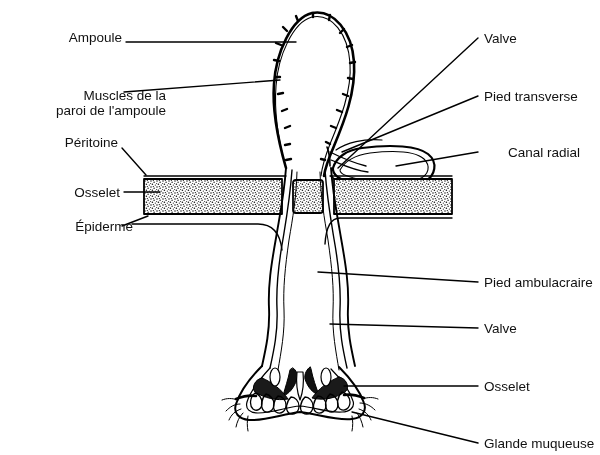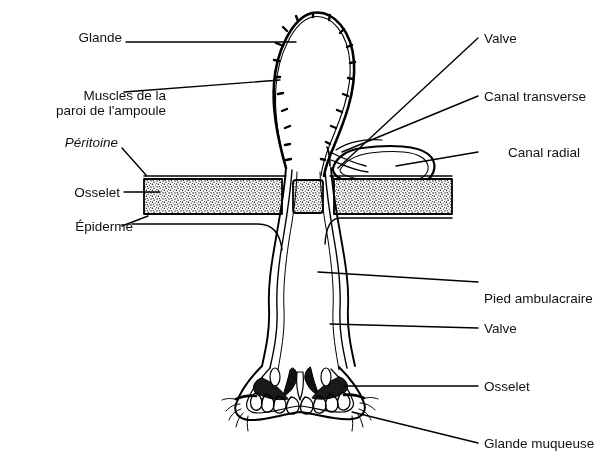--- a/index.html
+++ b/index.html
@@ -200,36 +200,36 @@
       <path d="M478,96  L342,152"></path>
       <path d="M478,152 L396,166"></path>
       <path d="M478,282 L318,272"></path>
       <path d="M478,328 L330,324"></path>
       <path d="M478,386 L344,386"></path>
       <path d="M478,443 L352,412"></path>
     </g>
   </g>
 </svg>
 
-<div class="lbl r" style="left:0;width:122px;top:30px;">Glande</div>
+<div class="lbl r" style="left:0;width:122px;top:30px;">Ampoule</div>
 
 <div class="lbl r" style="left:0;width:120px;top:88px;padding-left:46px;">Muscles de la
 paroi de l'ampoule</div>
 
-<div class="lbl r" style="left:0;width:118px;top:135px;font-style:italic;">Péritoine</div>
+<div class="lbl r" style="left:0;width:118px;top:135px;">Péritoine</div>
 
 <div class="lbl r" style="left:0;width:120px;top:185px;">Osselet</div>
 
 <div class="lbl r" style="left:0;width:118px;top:219px;margin-left:15px;">Épiderme</div>
 
 <div class="lbl l" style="left:484px;top:31px;">Valve</div>
 
-<div class="lbl l" style="left:484px;top:89px;">Canal transverse</div>
+<div class="lbl l" style="left:484px;top:89px;">Pied transverse</div>
 
 <div class="lbl l" style="left:508px;top:145px;">Canal radial</div>
 
-<div class="lbl l" style="left:484px;top:291px;">Pied ambulacraire</div>
+<div class="lbl l" style="left:484px;top:275px;">Pied ambulacraire</div>
 
 <div class="lbl l" style="left:484px;top:321px;">Valve</div>
 
 <div class="lbl l" style="left:484px;top:379px;">Osselet</div>
 
 <div class="lbl l" style="left:484px;top:436px;text-align:right;">Glande muqueuse</div>
 
 </body></html>

